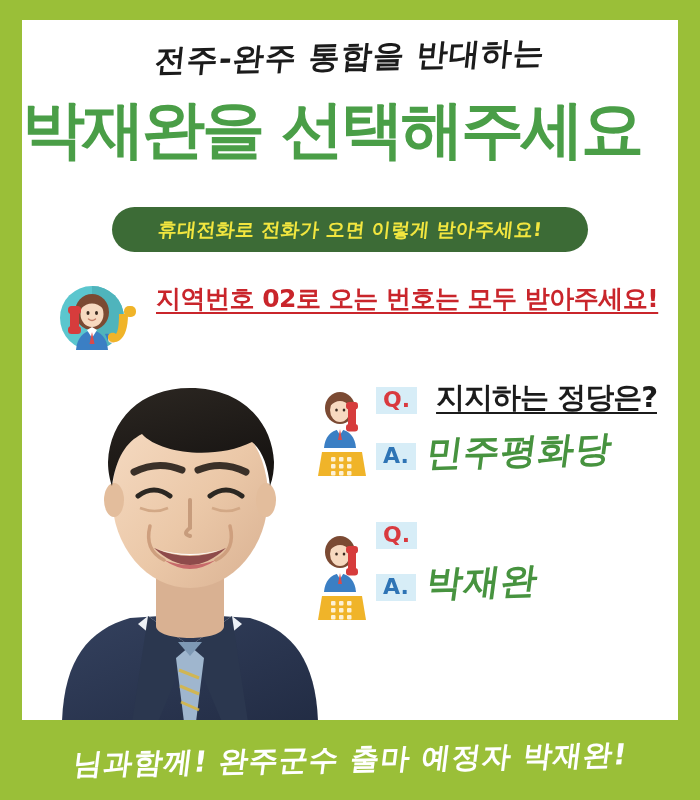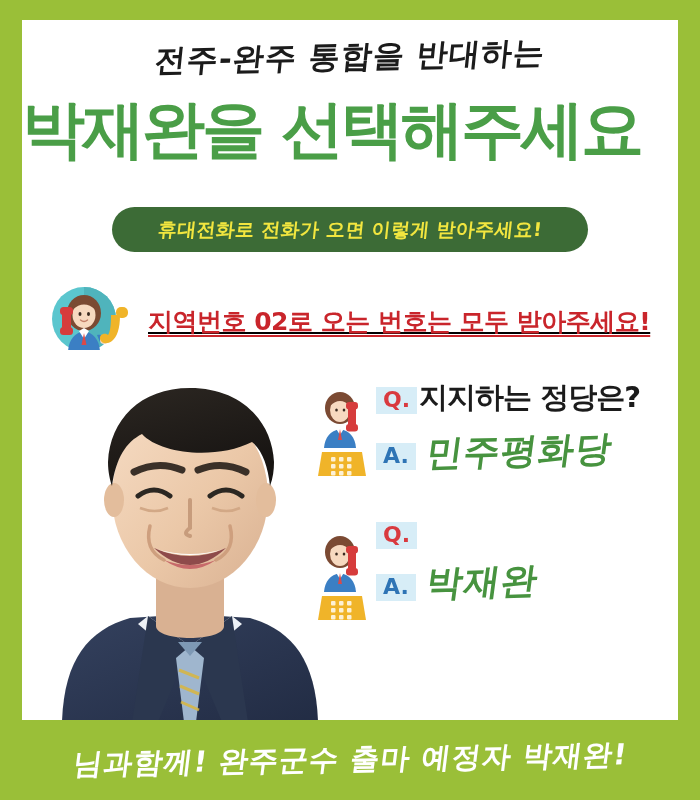--- a/index.html
+++ b/index.html
@@ -84,27 +84,26 @@
     font-weight: bold;
     letter-spacing: 0.3px;
     font-family: "DejaVu Sans", sans-serif;
     transform: skewX(-6deg);
     white-space: nowrap;
   }
 
   
   .callout-row {
     position: absolute;
-    left: 24px;
+    left: 32px;
     top: 262px;
     width: 620px;
     height: 78px;
     display: flex;
-    align-items: center;
-    text-decoration: underline;
+    align-items: flex-start;
   }
   .operator-icon {
     position: relative;
     width: 96px;
     height: 76px;
     flex: 0 0 96px;
   }
   .callout-text {
     margin-left: 6px;
     font-size: 25px;
@@ -163,24 +162,25 @@
   .badge-q {
     color: #D93A3F;
     background: #D7EDF7;
   }
   .badge-a {
     color: #2E74B5;
     background: #D7EDF7;
   }
 
   .qa-question {
-    margin-left: 2px;
+    margin-left: 19px;
     font-size: 29px;
     font-weight: bold;
     color: #1b1b1b;
+    text-decoration: underline;
     text-underline-offset: 5px;
     letter-spacing: -1px;
     font-family: "DejaVu Sans", sans-serif;
   }
   .qa-answer {
     margin-left: 11px;
     font-size: 36px;
     font-weight: bold;
     color: #47933F;
     letter-spacing: 1px;

